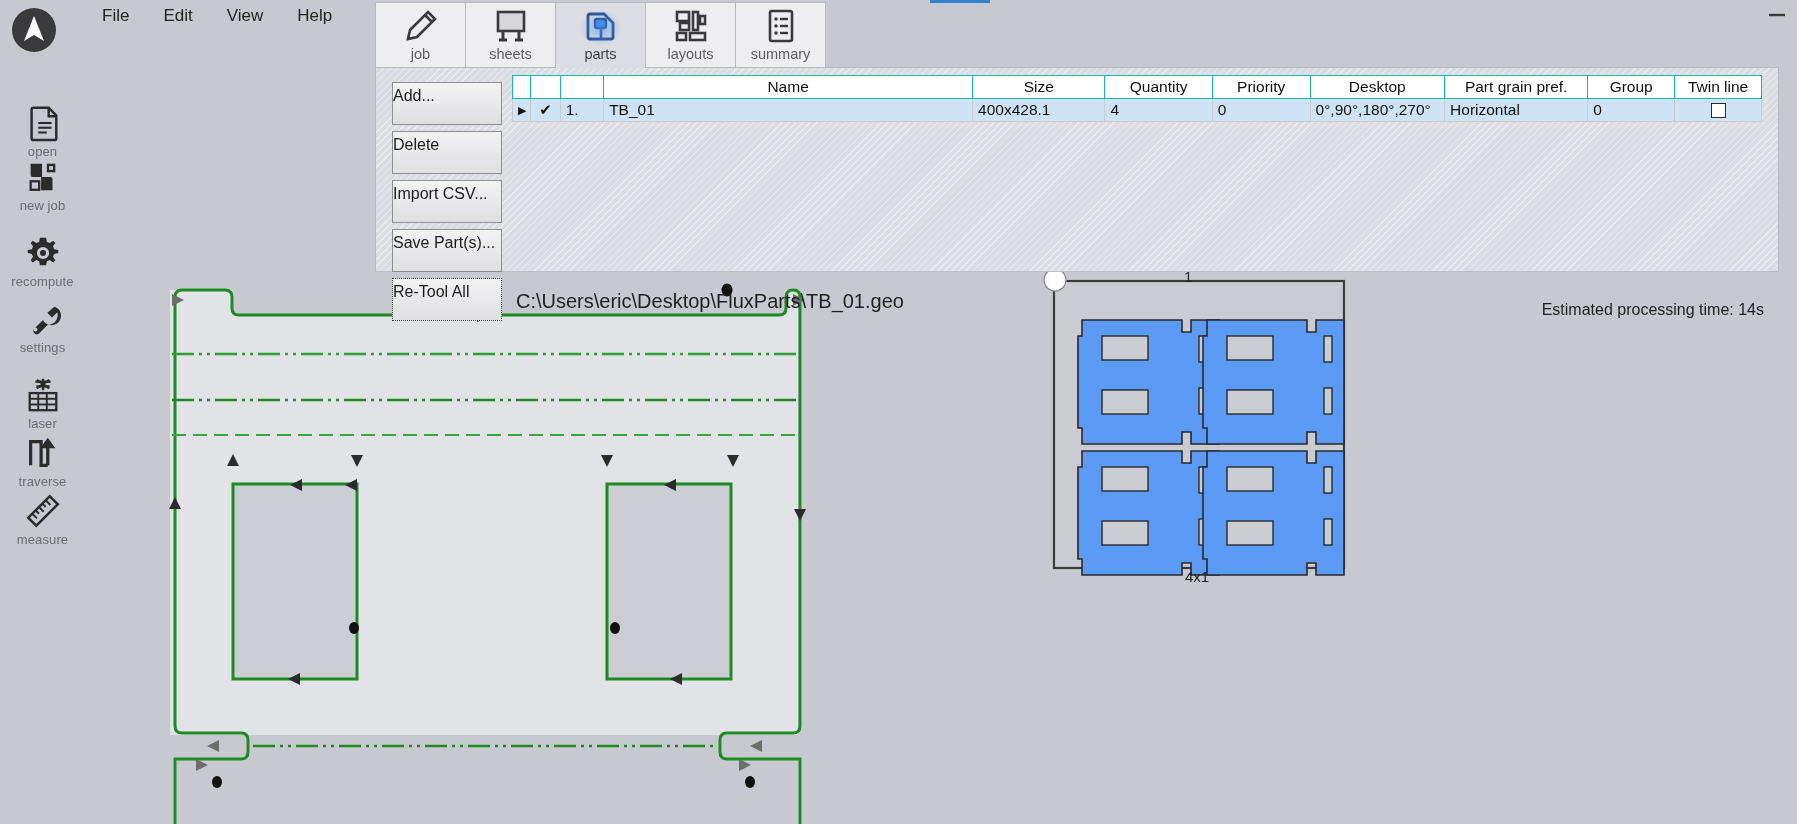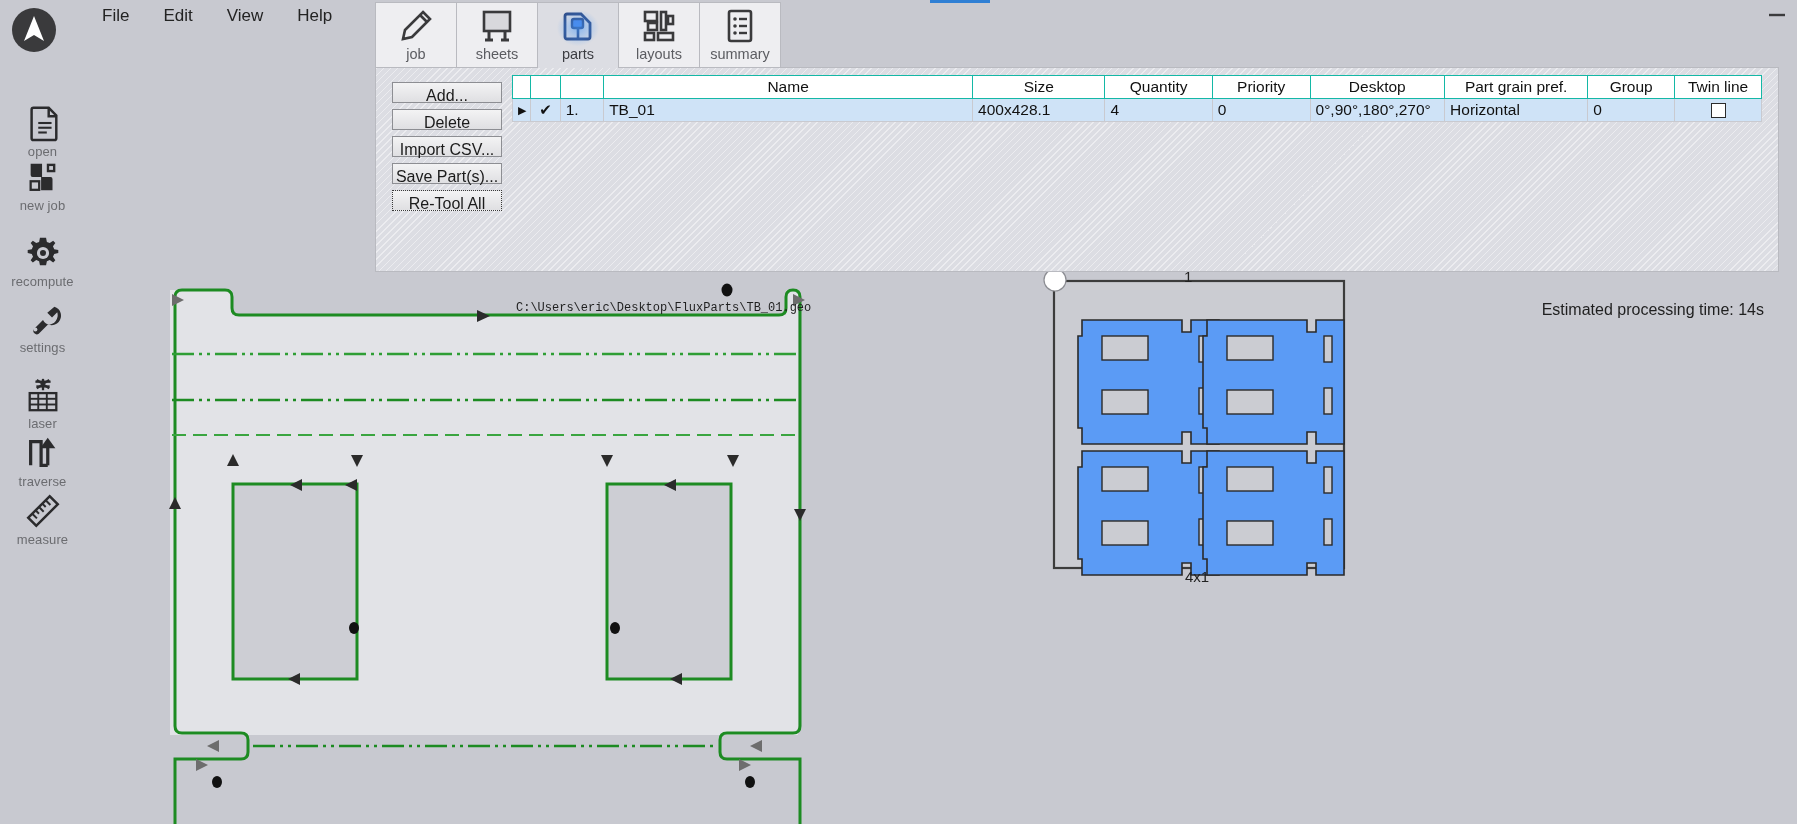--- a/index.html
+++ b/index.html
@@ -57,21 +57,21 @@
     background: #2f7fd4;
   }
 
   
   #tabstrip {
     position: absolute; left: 375px; top: 0;
     height: 68px; display: flex; align-items: flex-end;
   }
   .tab {
     position: relative;
-    width: 82px; height: 66px;
+    width: 91px; height: 66px;
     background: #eeeef1;
     border: 1px solid #b9bac0;
     border-bottom: none;
     margin-right: -1px;
     display: flex; flex-direction: column;
     align-items: center; justify-content: flex-start;
     padding-top: 6px;
     cursor: default;
   }
   .tab.active {
@@ -96,40 +96,38 @@
     border: 1px solid #b9bac0;
     background-image: repeating-linear-gradient(135deg,
       rgba(255,255,255,.45) 0px, rgba(255,255,255,.45) 1px,
       rgba(0,0,0,0) 1px, rgba(0,0,0,0) 5px);
   }
   #btn-col {
     position: absolute; left: 16px; top: 14px;
     width: 110px;
   }
   .gbtn {
-    width: 110px; height: 21px;
+    width: 110px; height: 43px;
     background: linear-gradient(#f3f3f4, #dfdfe2);
     border: 1px solid #8d8e93;
     font-size: 16px; color: #1b1b1b;
     font-family: "Liberation Sans", sans-serif;
-    text-align: center;
     line-height: 25px;
     cursor: default;
     margin-bottom: 6px;
   }
   .gbtn.focus {
     border: 1px dotted #3a3a3a;
   }
   .gbtn.gap { margin-top: 5px; }
 
   #filepath {
-    position: absolute; left: 140px; top: 233px;
-    font-size: 12px; color: #1f1f1f;
+    position: absolute; left: 140px; top: 222px;
+    font-size: 20px; color: #1f1f1f;
     white-space: nowrap;
-    font-family: Liberation Mono, monospace;
   }
   #esttime {
     position: absolute; right: 14px; top: 233px;
     font-size: 16px; color: #1f1f1f;
     white-space: nowrap;
   }
 
   
   #parts-table {
     position: absolute; left: 136px; top: 7px;

